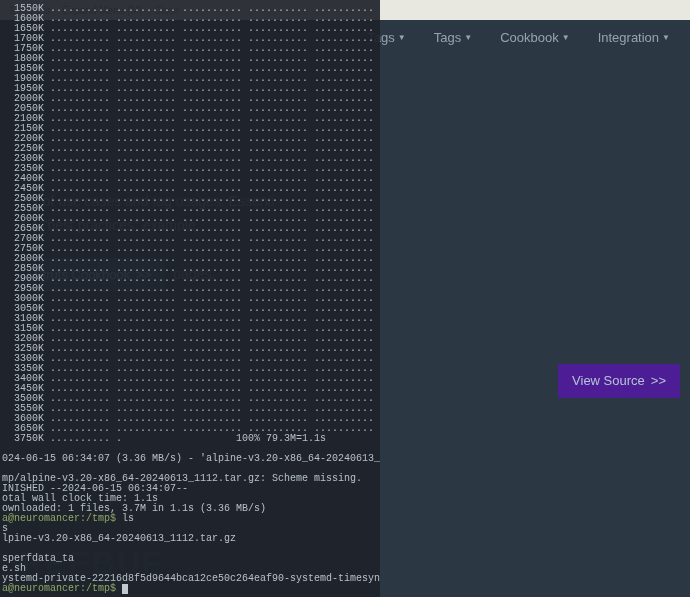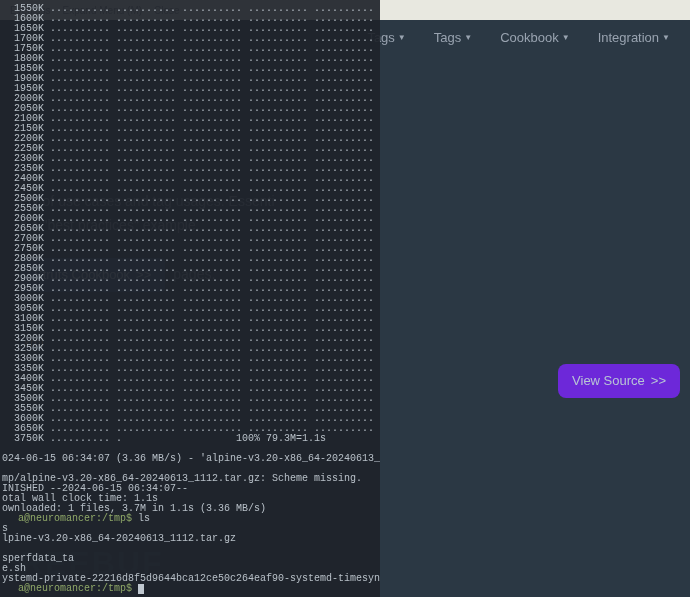--- a/index.html
+++ b/index.html
@@ -95,24 +95,24 @@
       color: #a8b4c0;
       font-size: 13px;
       margin-top: 40px;
       margin-bottom: 10px;
     }
     .view-src-row {
       display: flex;
       justify-content: flex-end;
     }
     .view-src {
-      background: #6d28d9;
+      background: #4c1d95;
       color: #b8c5d5;
       padding: 6px 14px;
-      border-radius: 8px;
+      border-radius: 0;
       font-size: 13px;
       display: flex;
       align-items: center;
       gap: 6px;
     }
     .watermark {
       position: absolute;
       bottom: 15px;
       left: 20px;
       font-size: 32px;
@@ -146,21 +146,20 @@
     }
     .cursor-block {
       display: inline-block;
       width: 6px;
       height: 10px;
       background: #c0c8d0;
       vertical-align: text-bottom;
     }
     .prompt-color {
       color: #8fa868;
-      margin-left: 16px;
     }
   </style>
 </head>
 <body>
 
 <div class="bg-layer">
   <div class="bg-nav">
     <span>Eyeglass</span>
     <span>Expand Menu (M)</span>
     <span>Close</span>

